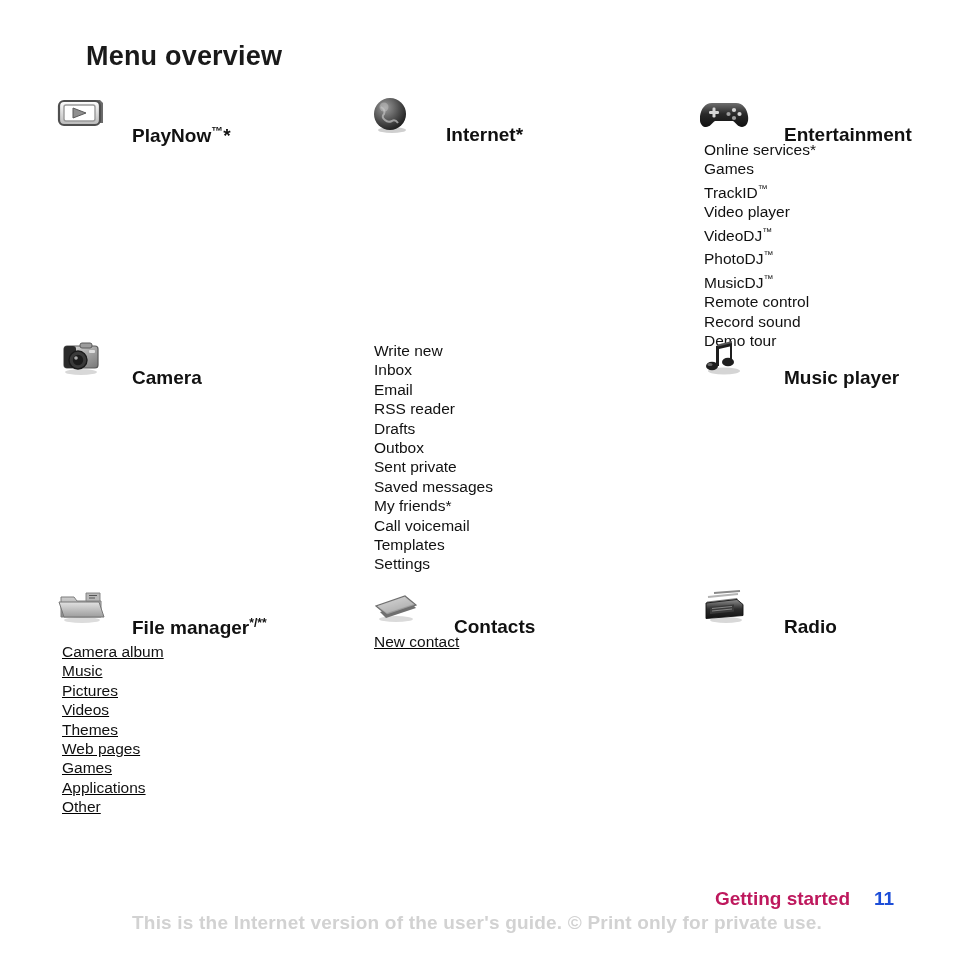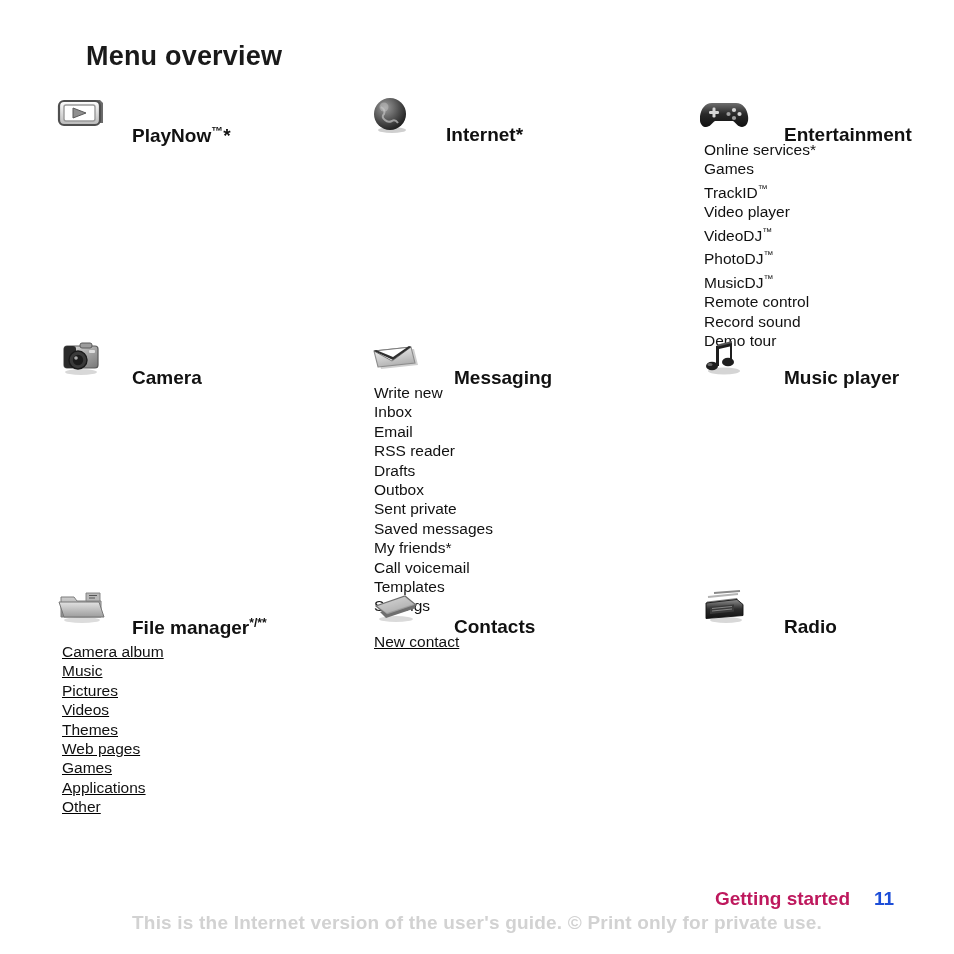--- a/index.html
+++ b/index.html
@@ -232,37 +232,20 @@
         <circle cx="22" cy="21" r="5.2" fill="#1b1b1b"></circle>
         <circle cx="20" cy="19" r="1.8" fill="#cfcfcf" opacity="0.8"></circle>
         <rect x="33" y="11" width="6" height="3" rx="1" fill="#dedede"></rect>
       </svg>
     </div>
     <div class="entry-label lbl-74">Camera</div>
   </div>
 </div>
 
 <div class="entry col2 row2">
-  <div class="entry-head">
-    <div class="entry-icon">
-      <svg width="52" height="38" viewBox="0 0 52 38" aria-hidden="true">
-        <defs>
-          <linearGradient id="gEnv" x1="0" y1="0" x2="0.4" y2="1">
-            <stop offset="0" stop-color="#f7f7f7"></stop>
-              <stop offset="1" stop-color="#b0b0b0"></stop>
-          </linearGradient>
-        </defs>
-        <polygon points="11,30 48,26 44,10 7,14" fill="#cfcfcf"></polygon>
-        <polygon points="8,28 45,24 41,8 4,12" fill="url(#gEnv)" stroke="#8d8d8d" stroke-width="1.1"></polygon>
-        <polygon points="4,12 41,8 22,22" fill="#ffffff" stroke="#7a7a7a" stroke-width="1"></polygon>
-        <polygon points="4,12 23,21 41,8 39,7 23,18 6,11" fill="#2f2f2f"></polygon>
-      </svg>
-    </div>
-    <div class="entry-label lbl-82">Messaging</div>
-  </div>
   <ul class="sub-list sub-c2">
     <li>Write new</li>
     <li>Inbox</li>
     <li>Email</li>
     <li>RSS reader</li>
     <li>Drafts</li>
     <li>Outbox</li>
     <li>Sent private</li>
     <li>Saved messages</li>
     <li>My friends*</li>

